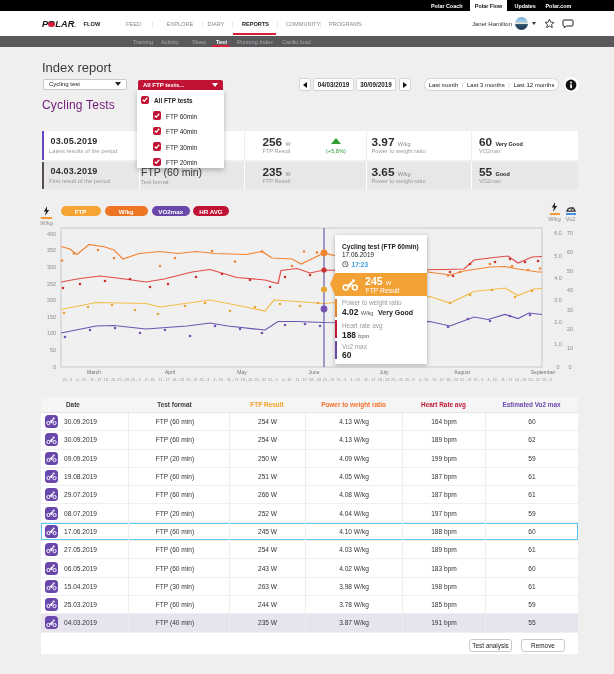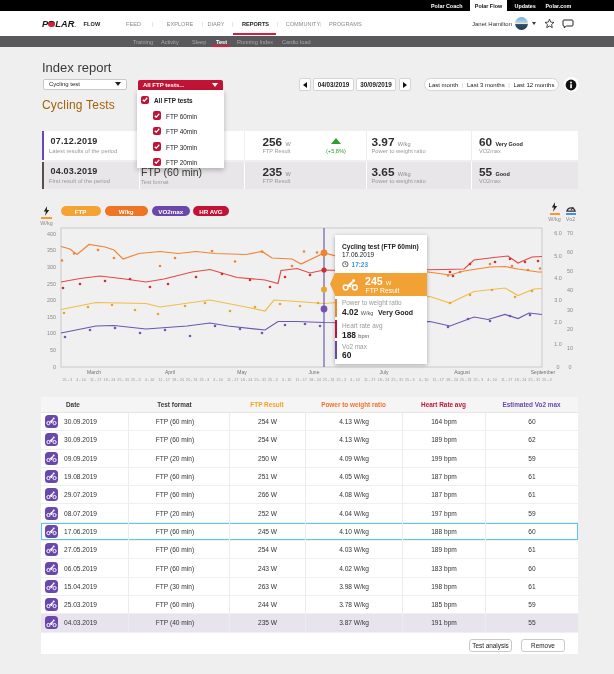--- a/index.html
+++ b/index.html
@@ -92,24 +92,24 @@
       <span>Last 12 months</span>
 </div>
 <div class="abs" style="left:563.5px;top:77px;width:15px;height:15px;background:#fff;border-radius:50%;display:flex;align-items:center;justify-content:center">
   <svg width="12" height="12" viewBox="0 0 12 12">
         <circle cx="6" cy="6" r="5.4" fill="#111"></circle>
         <circle cx="6" cy="3.4" r="1" fill="#fff"></circle>
         <rect x="5.2" y="5.2" width="1.7" height="4" fill="#fff"></rect>
       </svg>
 </div>
 
-<div class="abs" style="left:42px;top:97.5px;font-size:12px;color:#a16207;letter-spacing:0.2px">Cycling Tests</div>
+<div class="abs" style="left:42px;top:97.5px;font-size:12px;color:#701a75;letter-spacing:0.2px">Cycling Tests</div>
 
 <div class="abs" style="left:41.5px;top:131px;width:536.5px;height:29px;background:#fff;border-left:2px solid #6a46c0">
-  <div class="abs" style="left:7px;top:4.9px;font-size:9px;font-weight:bold;color:#2f2f2f;letter-spacing:0.2px">07.12.2019</div>
+  <div class="abs" style="left:7px;top:4.9px;font-size:9px;font-weight:bold;color:#2f2f2f;letter-spacing:0.2px">03.05.2019</div>
   <div class="abs" style="left:5.5px;top:17px;font-size:5.8px;color:#999">Latest results of the period</div>
   <div class="abs" style="left:200.5px;top:0;width:1px;height:29px;background:#eee"></div>
   <div class="abs" style="left:322.5px;top:0;width:1px;height:29px;background:#eee"></div>
   <div class="abs" style="left:427.5px;top:0;width:1px;height:29px;background:#eee"></div>
   <div class="abs" style="left:219px;top:4.4px;font-size:11.8px;font-weight:bold;color:#2f2f2f">256 <span style="font-size:5.6px;color:#8a8a8a;font-weight:normal">W</span></div>
   <div class="abs" style="left:219px;top:17.3px;font-size:5.6px;color:#999">FTP Result</div>
   <div class="abs" style="left:287px;top:7px;width:0;height:0;border-left:5px solid transparent;border-right:5px solid transparent;border-bottom:6px solid #2f9e31"></div>
   <div class="abs" style="left:282.5px;top:17.3px;font-size:5.6px;color:#2f9e31">(+5,8%)</div>
   <div class="abs" style="left:328px;top:4.4px;font-size:11.8px;font-weight:bold;color:#2f2f2f">3.97 <span style="font-size:5.6px;color:#8a8a8a;font-weight:normal">W/kg</span></div>
   <div class="abs" style="left:328px;top:17.3px;font-size:5.8px;color:#999">Power to weight ratio</div>

